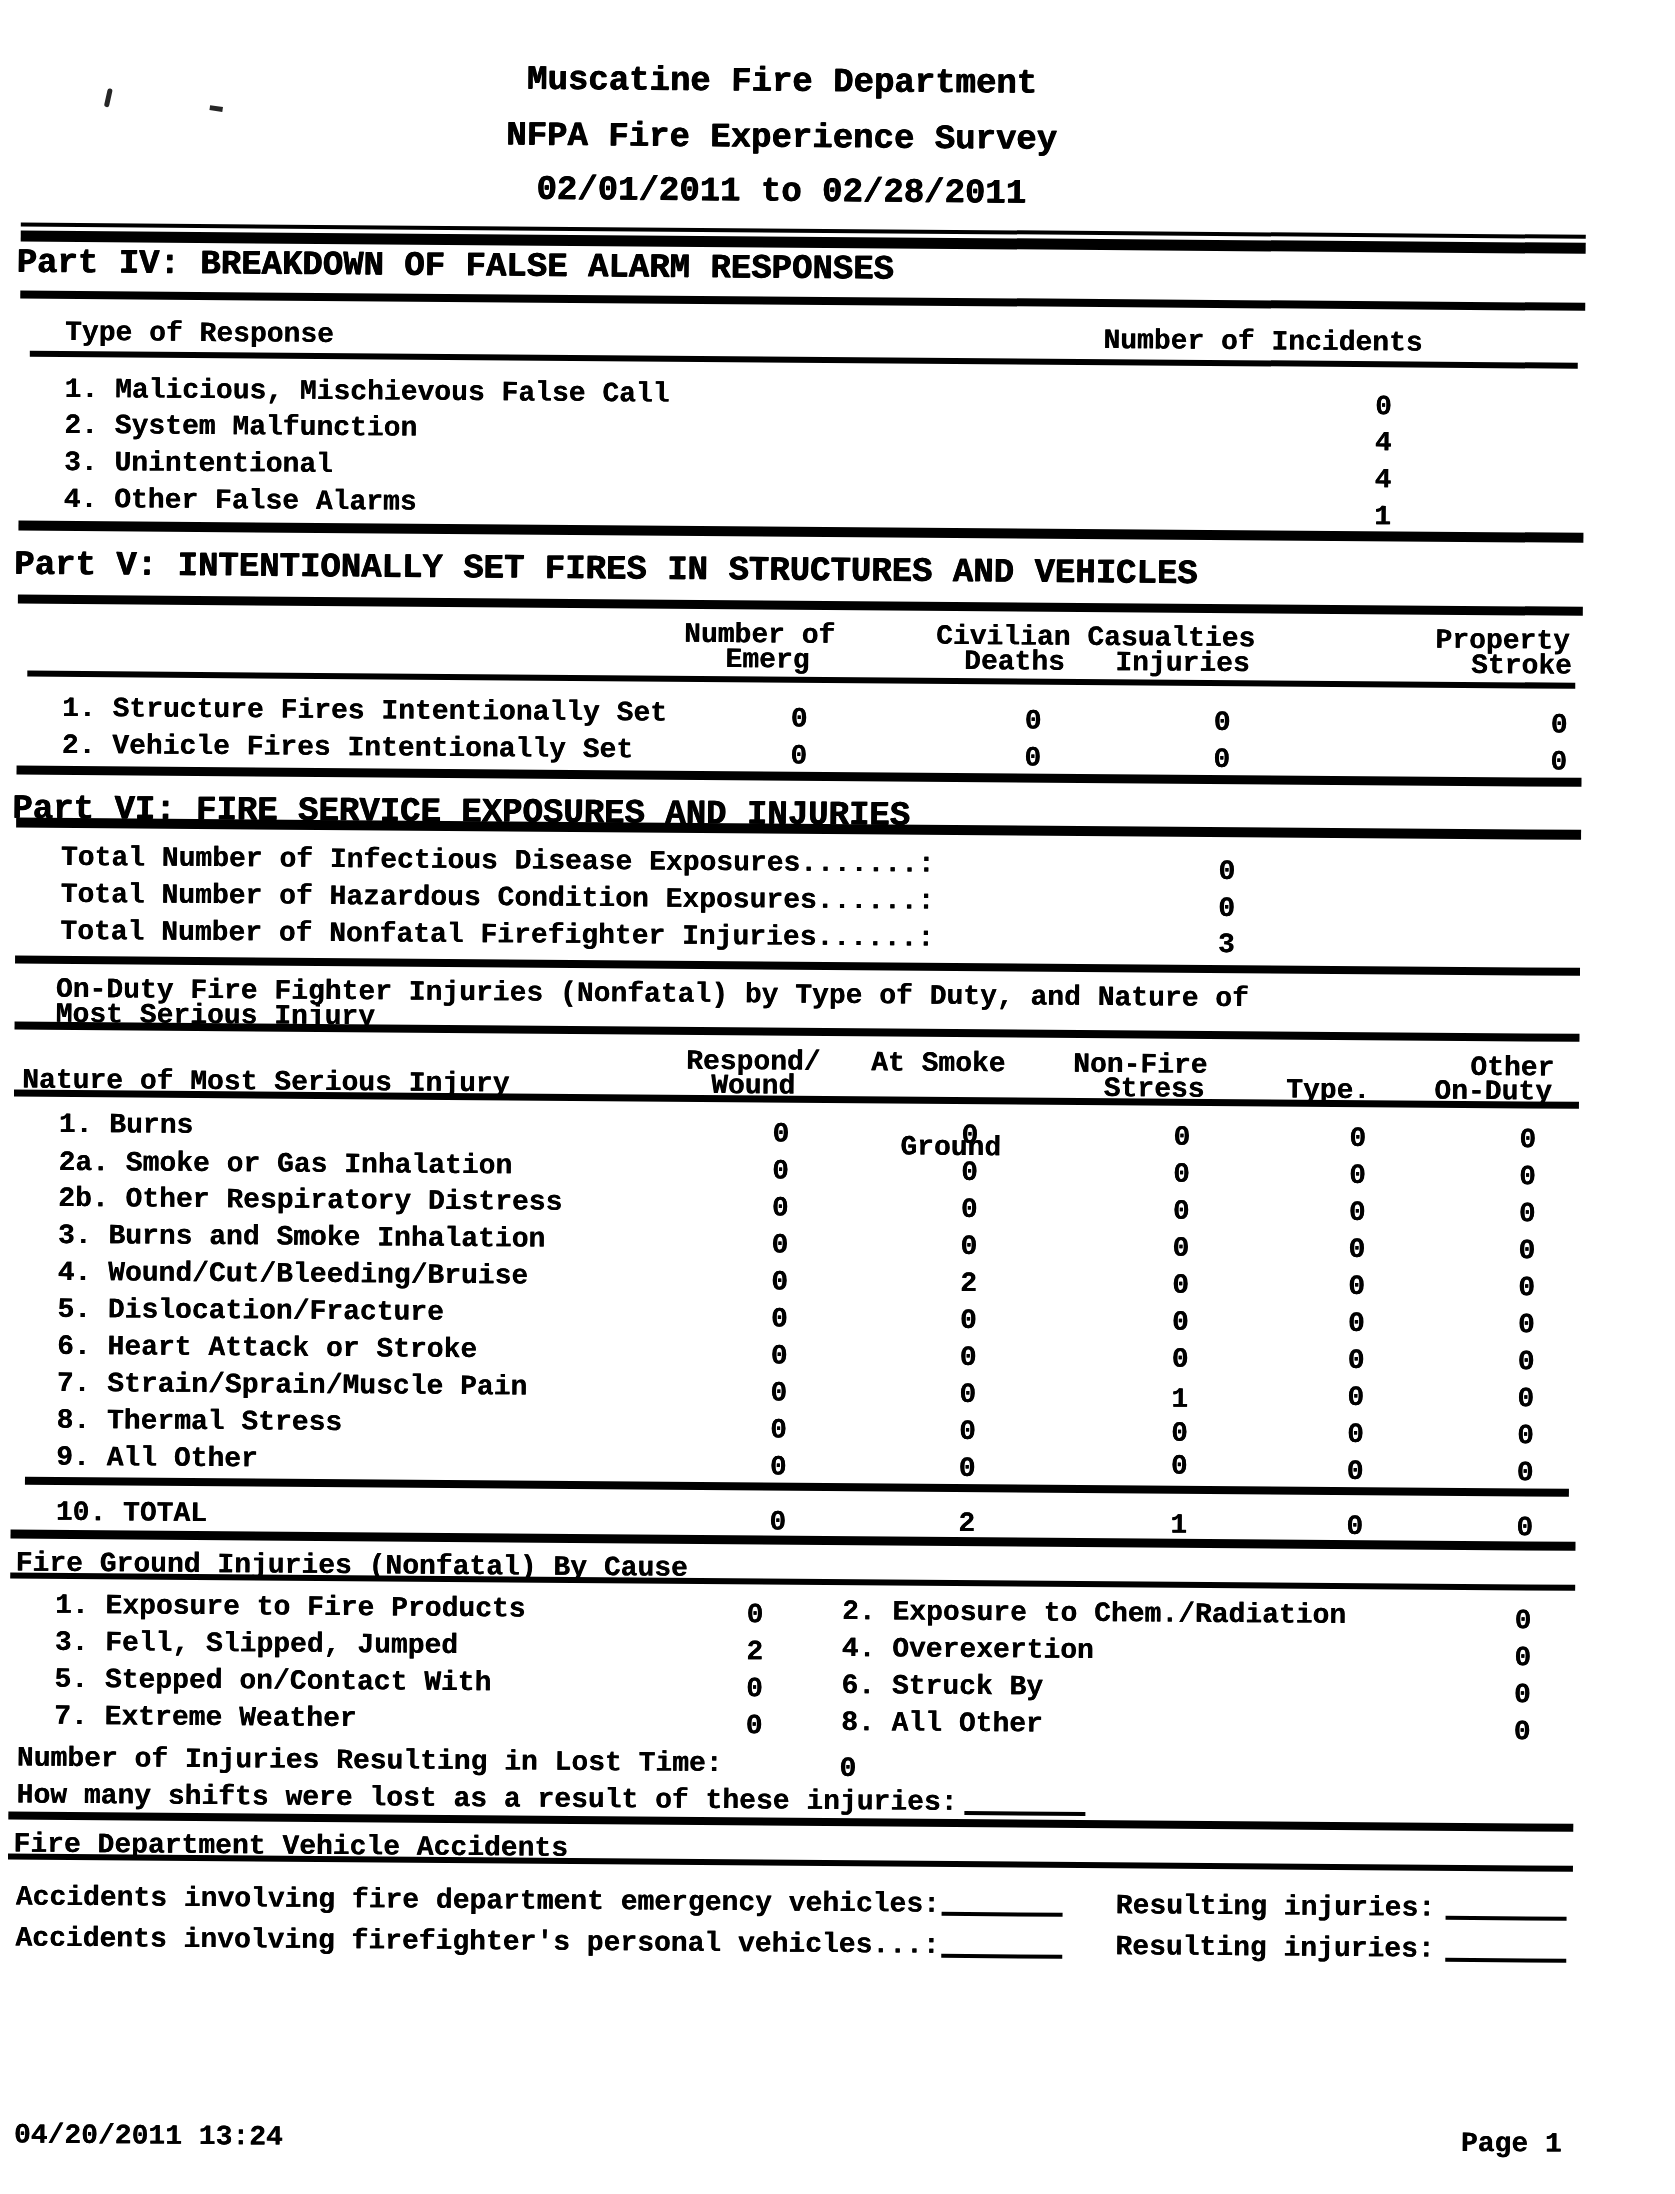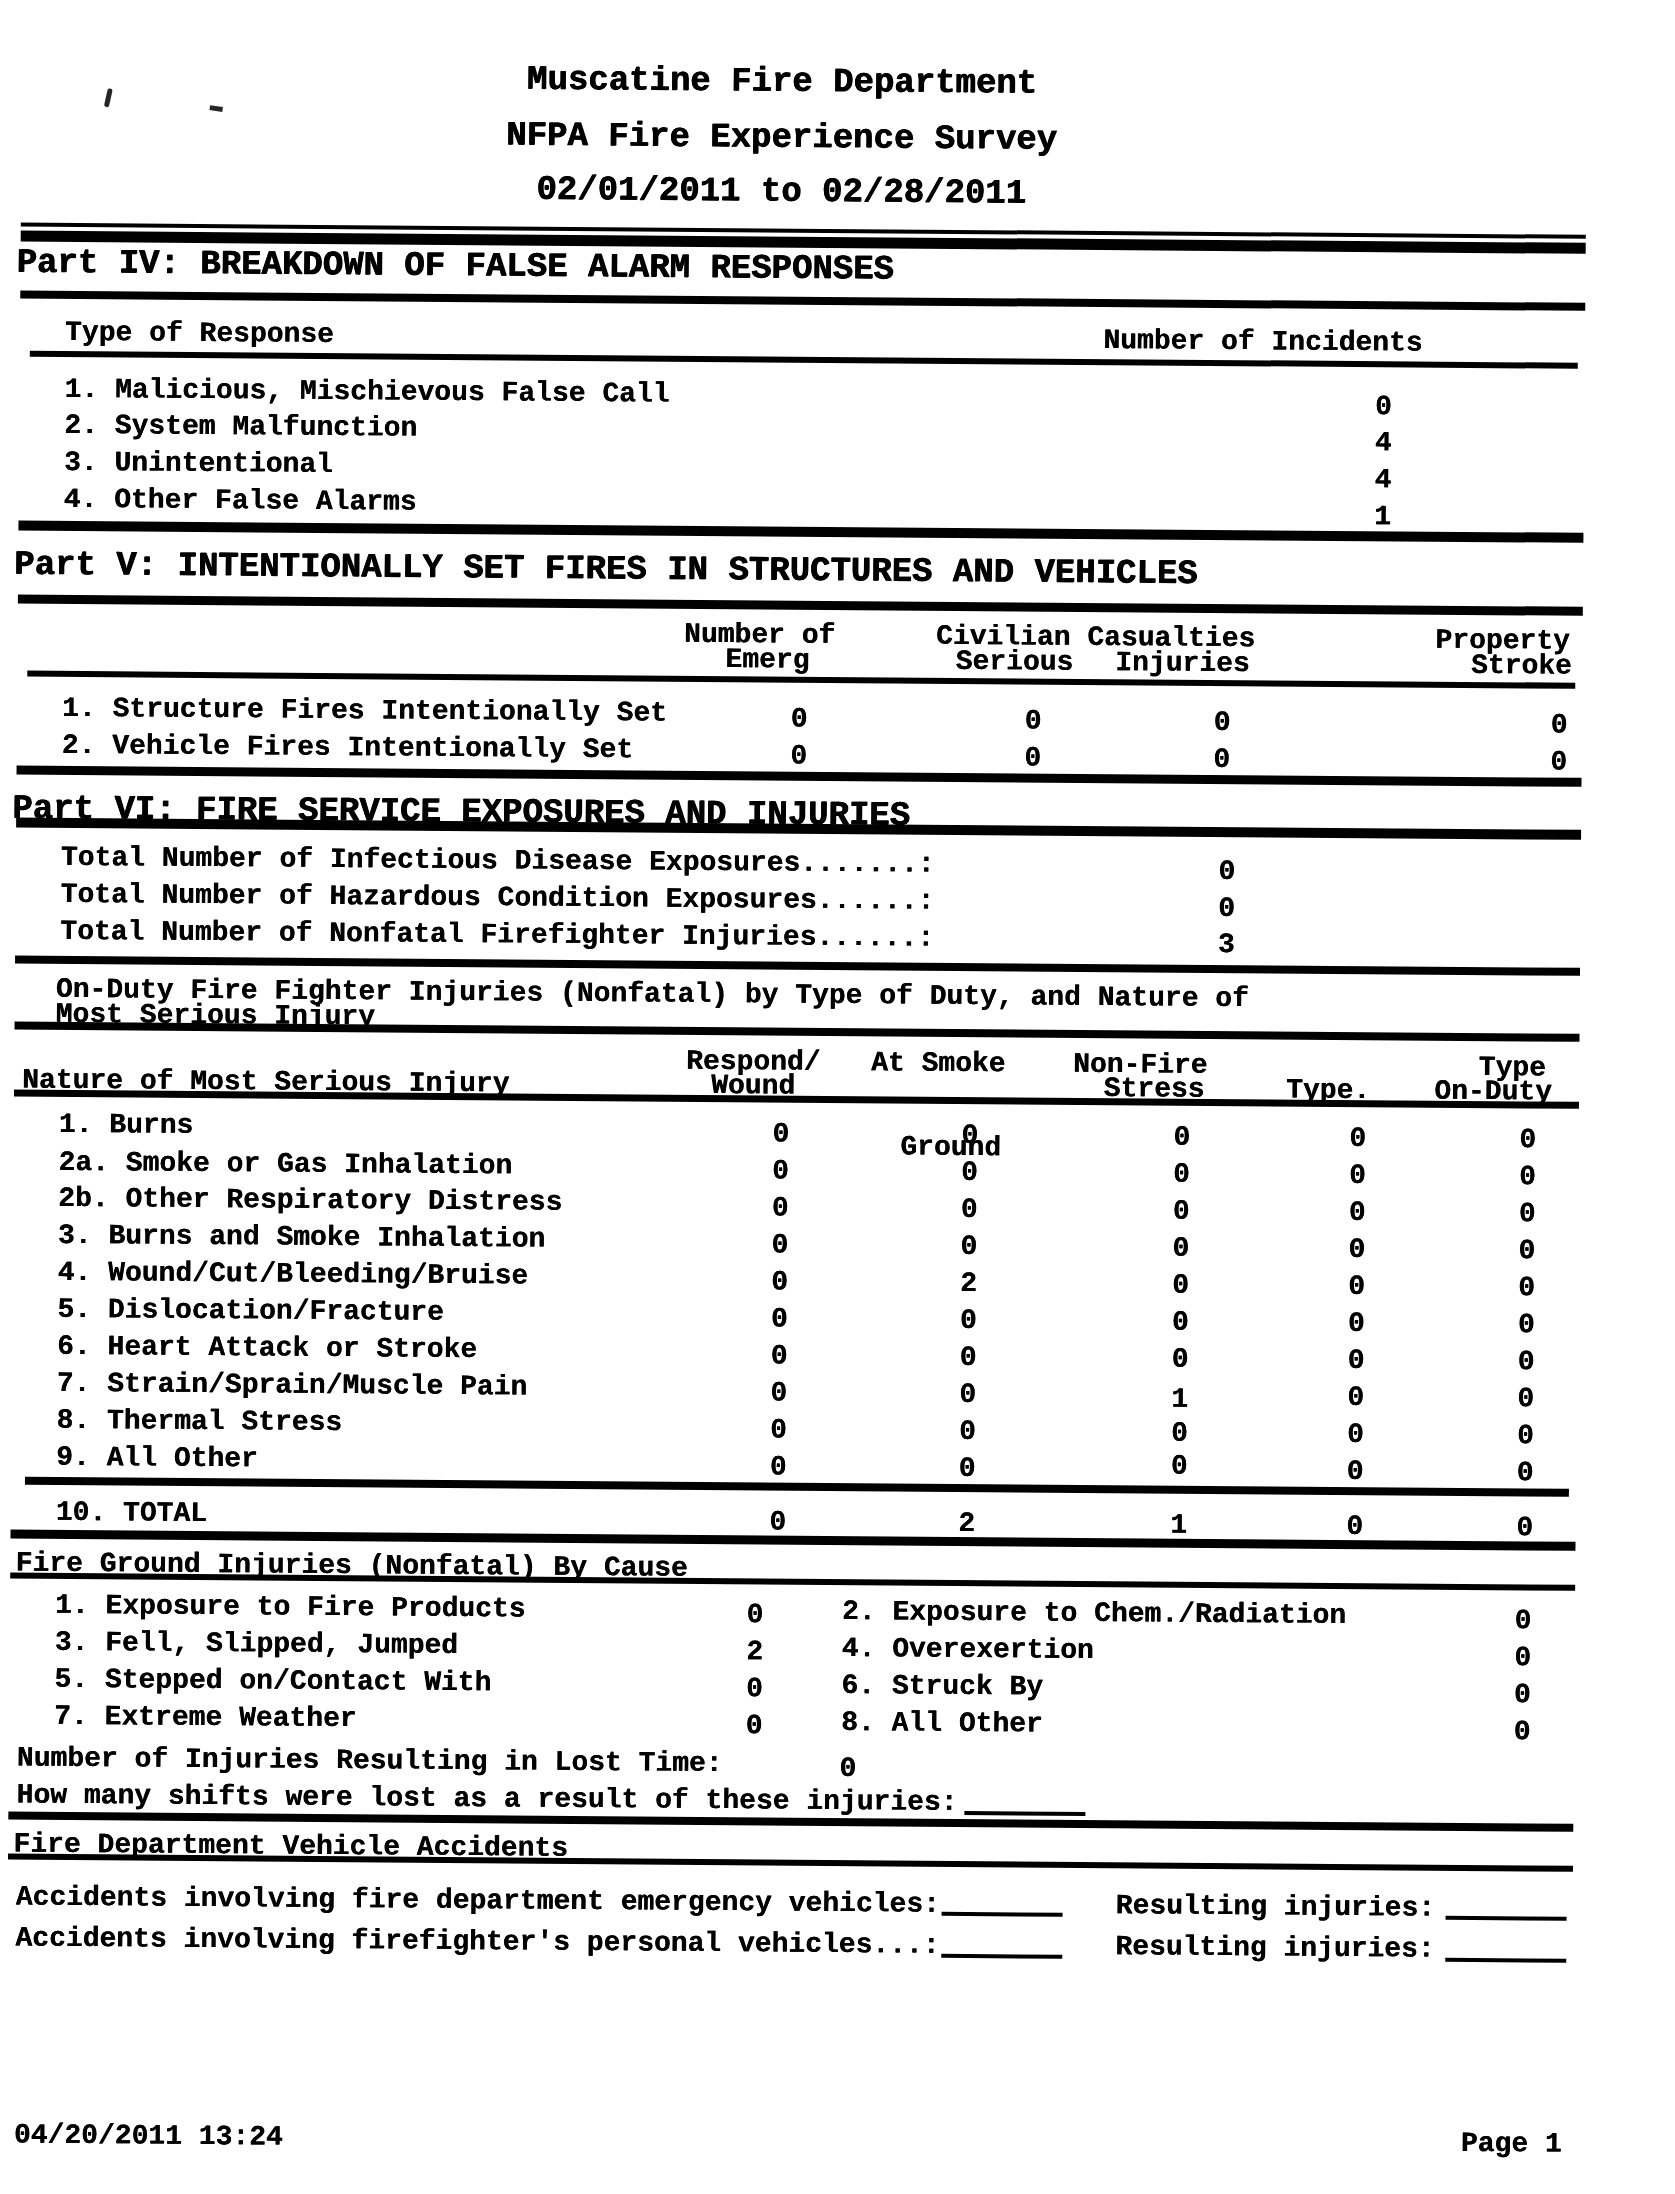--- a/index.html
+++ b/index.html
@@ -47,21 +47,21 @@
 
   <div class="rule" style="top:527px;height:10px"></div>
 
   <div class="t title" style="left:10px;top:553px">Part V: INTENTIONALLY SET FIRES IN STRUCTURES AND VEHICLES</div>
   <div class="rule" style="top:601px;height:9px"></div>
 
   <div class="t c" style="left:756px;top:621px">Number of</div>
   <div class="t c" style="left:1092px;top:621px">Civilian Casualties</div>
   <div class="t c" style="left:1499px;top:621px">Property</div>
   <div class="t c" style="left:764px;top:646px">Emerg</div>
-  <div class="t c" style="left:1011px;top:646px">Serious</div>
+  <div class="t c" style="left:1011px;top:646px">Deaths</div>
   <div class="t c" style="left:1179px;top:646px">Injuries</div>
   <div class="t c" style="left:1518px;top:646px">Stroke</div>
   <div class="rule inset" style="top:677px;height:6px"></div>
 
   <div class="t" style="left:59px;top:700px">1. Structure Fires Intentionally Set</div>
   <div class="t c" style="left:796px;top:705px">0</div>
   <div class="t c" style="left:1030px;top:705px">0</div>
   <div class="t c" style="left:1219px;top:705px">0</div>
   <div class="t c" style="left:1556px;top:705px">0</div>
   <div class="t" style="left:59px;top:737px">2. Vehicle Fires Intentionally Set</div>
@@ -83,21 +83,21 @@
   <div class="t c" style="left:1225px;top:927px">3</div>
 
   <div class="rule" style="top:962px;height:8px"></div>
   <div class="t" style="left:55px;top:981px">On-Duty Fire Fighter Injuries (Nonfatal) by Type of Duty, and Nature of</div>
   <div class="t" style="left:55px;top:1006px">Most Serious Injury</div>
   <div class="rule" style="top:1028px;height:8px"></div>
 
   <div class="t c" style="left:753px;top:1048px">Respond/</div>
   <div class="t c" style="left:938px;top:1048px">At Smoke</div>
   <div class="t c" style="left:1140px;top:1048px">Non-Fire</div>
-  <div class="t c" style="left:1512px;top:1048px">Type</div>
+  <div class="t c" style="left:1512px;top:1048px">Other</div>
   <div class="t" style="left:22px;top:1072px">Nature of Most Serious Injury</div>
   <div class="t c" style="left:753px;top:1072px">Wound</div>
   <div class="t c" style="left:951px;top:1132px">Ground</div>
   <div class="t c" style="left:1154px;top:1072px">Stress</div>
   <div class="t c" style="left:1328px;top:1072px">Type.</div>
   <div class="t c" style="left:1493px;top:1072px">On-Duty</div>
   <div class="rule" style="top:1096px;height:7px"></div>
 
   <div class="t" style="left:59px;top:1116px">1. Burns</div>
   <div class="t c" style="left:781px;top:1120px">0</div>

